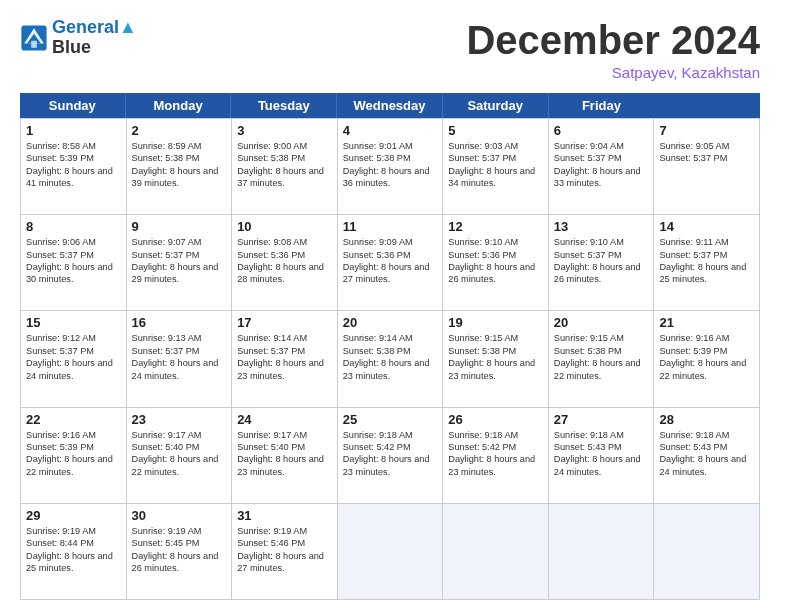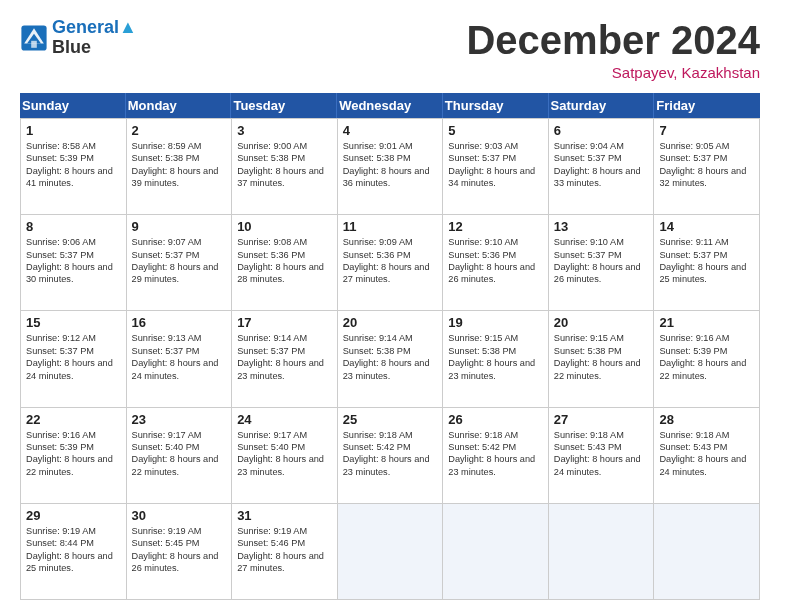--- a/index.html
+++ b/index.html
@@ -45,36 +45,36 @@
       text-align: right;
     }
     .month-title {
       font-size: 40px;
       font-weight: bold;
       color: #333;
       line-height: 1.1;
     }
     .location {
       font-size: 15px;
-      color: #be185d;
+      color: #8b5cf6;
       margin-top: 2px;
     }
     .calendar {
       flex: 1;
       display: flex;
       flex-direction: column;
     }
     .cal-header {
       display: grid;
       grid-template-columns: repeat(7, 1fr);
       background: #2255a4;
     }
     .cal-header-cell {
       color: #fff;
-      text-align: left;
+      text-align: center;
       padding: 5px 2px;
       font-size: 13px;
       font-weight: bold;
       border-right: 1px solid #3a6ec0;
     }
     .cal-header-cell:last-child { border-right: none; }
     .cal-body {
       display: grid;
       grid-template-columns: repeat(7, 1fr);
       flex: 1;
@@ -132,21 +132,20 @@
       <div class="location">Satpayev, Kazakhstan</div>
     </div>
   </div>
 
   <div class="calendar">
     <div class="cal-header">
       <div class="cal-header-cell">Sunday</div>
       <div class="cal-header-cell">Monday</div>
       <div class="cal-header-cell">Tuesday</div>
       <div class="cal-header-cell">Wednesday</div>
-      <div class="cal-header-cell">Thursday</div>
       <div class="cal-header-cell">Saturday</div>
       <div class="cal-header-cell">Friday</div>
     </div>
     <div class="cal-body" id="cal-body">
     <div class="cal-cell">
       <span class="day-num">1</span>
       <span class="cell-line">Sunrise: 8:58 AM</span>
       <span class="cell-line">Sunset: 5:39 PM</span>
       <span class="cell-line">Daylight: 8 hours and 41 minutes.</span>
     </div>
@@ -177,21 +176,20 @@
         <div class="cal-cell">
       <span class="day-num">6</span>
       <span class="cell-line">Sunrise: 9:04 AM</span>
       <span class="cell-line">Sunset: 5:37 PM</span>
       <span class="cell-line">Daylight: 8 hours and 33 minutes.</span>
     </div>
         <div class="cal-cell">
       <span class="day-num">7</span>
       <span class="cell-line">Sunrise: 9:05 AM</span>
       <span class="cell-line">Sunset: 5:37 PM</span>
-      <span class="cell-line">Daylight: 8 hours and 32 minutes.</span>
     </div>
         <div class="cal-cell">
       <span class="day-num">8</span>
       <span class="cell-line">Sunrise: 9:06 AM</span>
       <span class="cell-line">Sunset: 5:37 PM</span>
       <span class="cell-line">Daylight: 8 hours and 30 minutes.</span>
     </div>
         <div class="cal-cell">
       <span class="day-num">9</span>
       <span class="cell-line">Sunrise: 9:07 AM</span>

